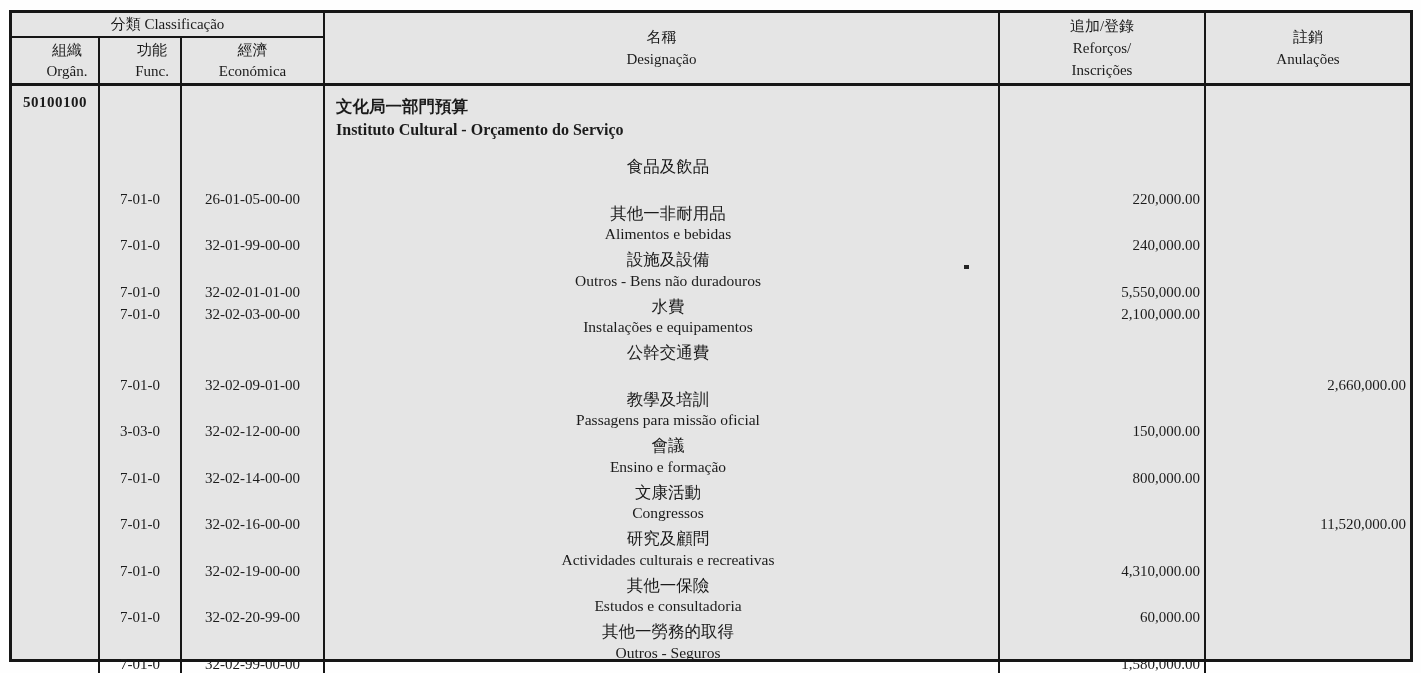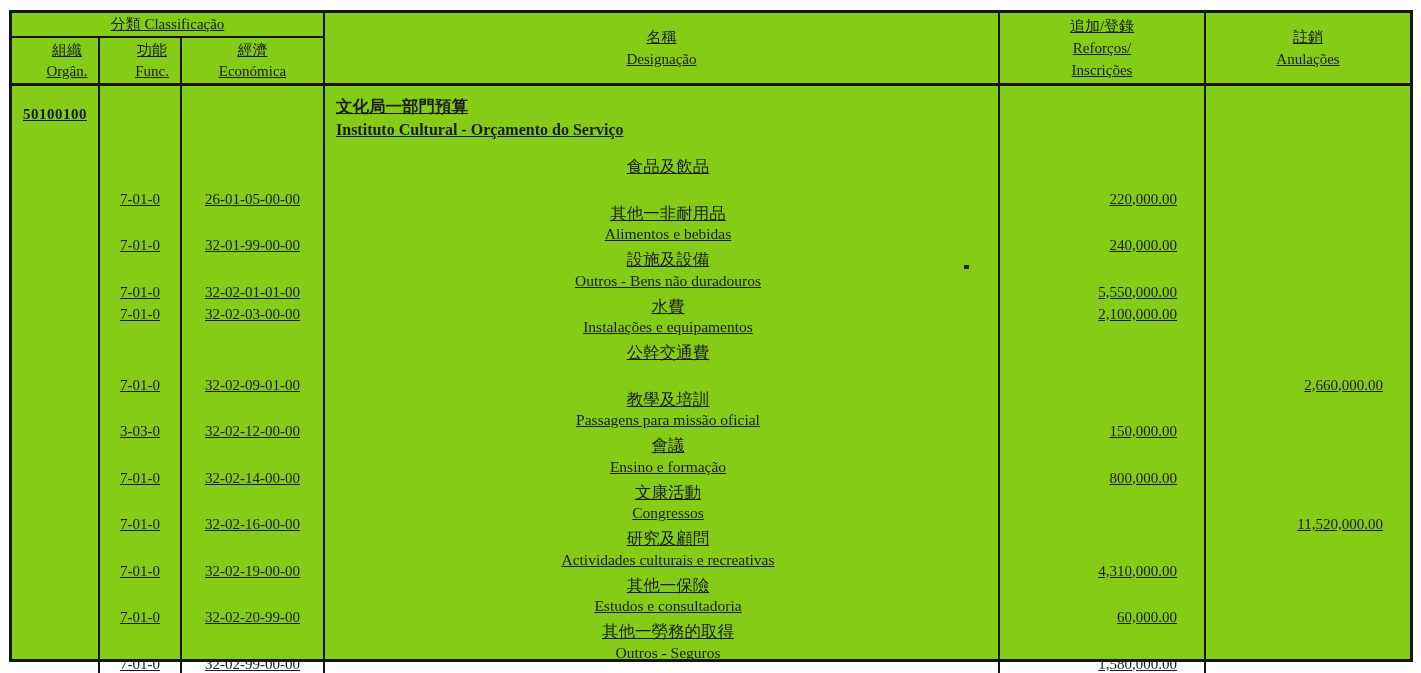--- a/index.html
+++ b/index.html
@@ -17,22 +17,21 @@
     overflow: hidden;
   }
   .budget-table {
     position: absolute;
     left: 9px;
     top: 10px;
     width: 1404px;
     height: 652px;
     border: 3px solid #161616;
     box-sizing: border-box;
-    background: #84cc16;
-    text-decoration: underline;
+    background: #e5e5e5;
   }
   
   .thead {
     display: grid;
     grid-template-columns: 313px 675px 206px 204px;
     height: 73px;
     border-bottom: 3px solid #161616;
     box-sizing: content-box;
   }
   .thead { height: 70px; }
@@ -81,21 +80,21 @@
   .grid-row {
     display: grid;
     grid-template-columns: 88px 82px 143px 675px 206px 204px;
   }
   .cell { box-sizing: border-box; }
   .cell.brd { border-right: 2px solid #161616; }
   .title-row { height: 64px; }
   .item-row { height: 46.5px; text-align: center; }
   .org-code-cell {
     text-align: center;
-    padding-top: 20px;
+    padding-top: 8px;
     font-weight: bold;
     font-size: 15px;
     letter-spacing: 0.5px;
   }
   .title-cell {
     padding: 9px 0 0 11px;
     line-height: 23px;
   }
   .title-zh { font-size: 16.5px; font-weight: bold; }
   .title-pt { font-size: 16px; font-weight: bold; }
@@ -109,21 +108,21 @@
   .name-cell {
     padding: 5px 0 0 13px;
     line-height: 23px;
   }
   .name-zh { font-size: 16.5px; }
   .name-pt { font-size: 15.5px; margin-top: 44px; }
   .amount-cell {
     display: flex;
     align-items: center;
     justify-content: flex-end;
-    padding-right: 27px;
+    padding-right: 4px;
     padding-top: 3px;
     font-size: 15px;
   }
   .artifact-dot {
     position: absolute;
     left: 964px;
     top: 265px;
     width: 5px;
     height: 4px;
     background: #242424;

